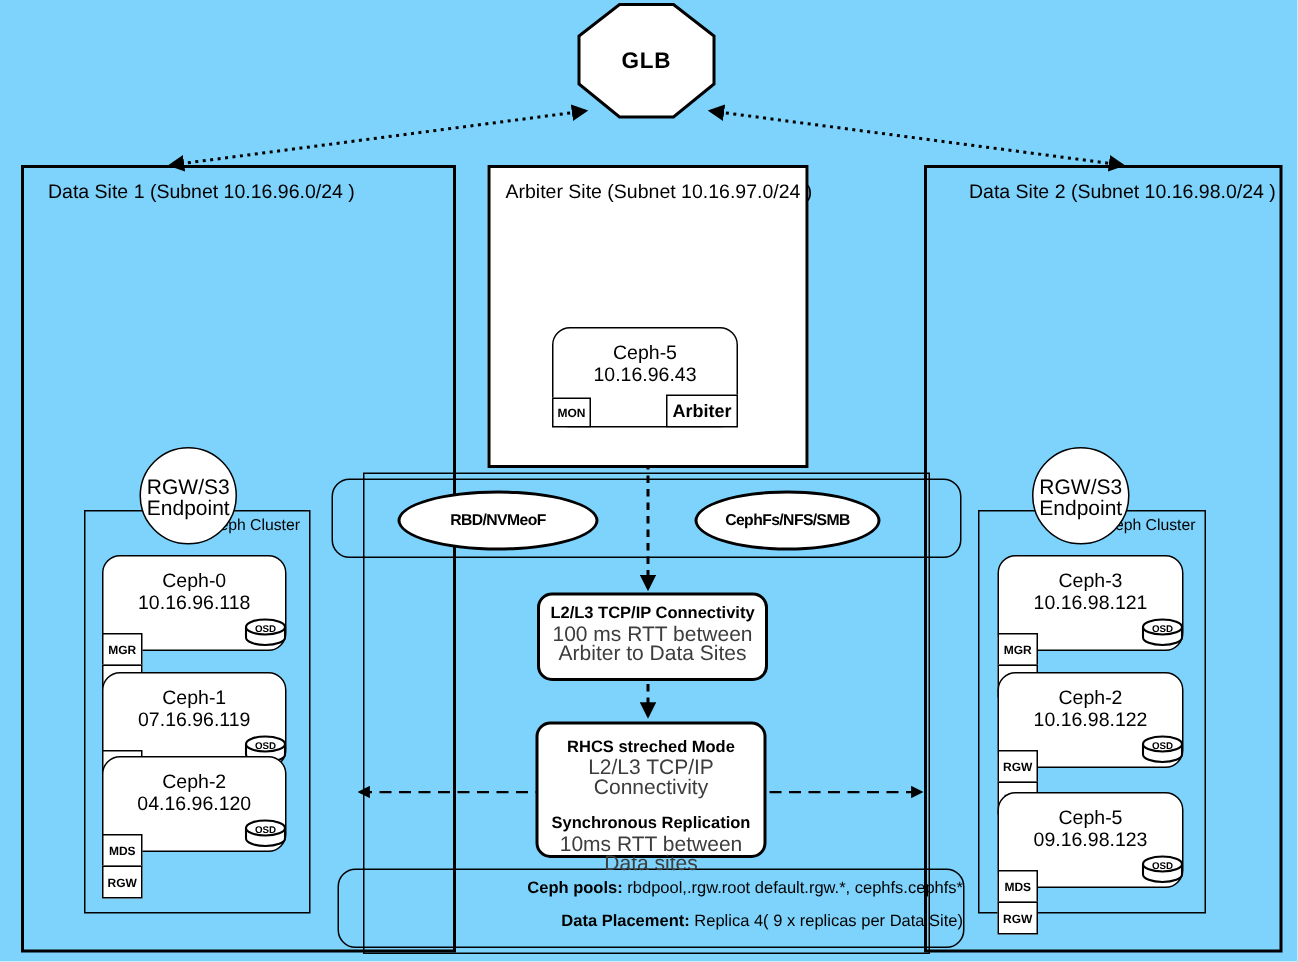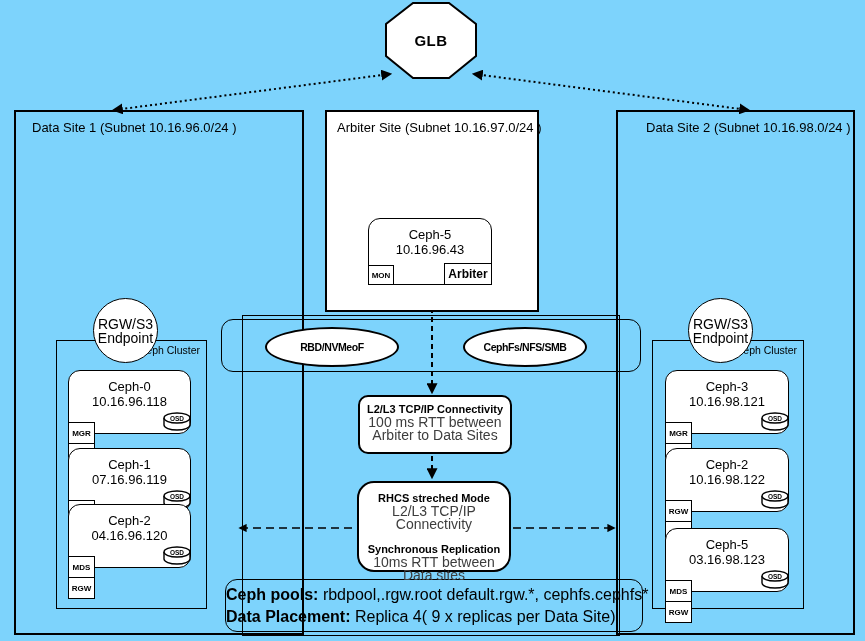--- a/index.html
+++ b/index.html
@@ -33,21 +33,21 @@
   .role-badge{position:absolute;right:-1px;bottom:-1px;width:46px;height:20px;border:1.5px solid #000;
               background:#fff;font-size:12px;font-weight:bold;display:flex;align-items:center;justify-content:center;}
   .osd{position:absolute;right:-3px;bottom:1px;z-index:6;}
   .osd text{font-size:6.5px;font-weight:bold;font-family:"Liberation Sans",sans-serif;}
   
   .info-box{border:2px solid #000;border-radius:10px;background:#fff;z-index:5;text-align:center;}
   .ib-title{font-weight:bold;font-size:11px;line-height:14px;}
   .ib-text{font-size:14px;line-height:13px;color:#3d3d3d;}
   .gap{height:11px;}
   
-  .footer-line{position:absolute;width:100%;text-align:left;font-size:16px;z-index:4;white-space:nowrap;}
+  .footer-line{position:absolute;width:100%;text-align:right;font-size:11px;z-index:4;white-space:nowrap;}
   .footer-line .b{font-weight:bold;}
   
   .glb-label{z-index:4;display:flex;align-items:center;justify-content:center;
              font-weight:bold;font-size:15px;letter-spacing:0.5px;}
   svg.connectors{position:absolute;left:0;top:0;z-index:1;}
 </style>
 </head>
 <body>
 
 <div id="canvas">
@@ -97,21 +97,21 @@
     <div class="node-ip">10.16.96.43</div>
     <div class="badge bl">MON</div>
     <div class="role-badge">Arbiter</div>
   </div>
 
   <div class="abs info-box" style="left:358px;top:395px;width:150px;height:50px;padding-top:5px;">
     <div class="ib-title">L2/L3 TCP/IP Connectivity</div>
     <div class="ib-text" style="width:138px;margin:0 auto;">100 ms RTT between Arbiter to Data Sites</div>
   </div>
 
-  <div class="abs info-box" style="left:357px;top:481px;width:150px;height:79px;padding-top:8px;border-radius:17px;">
+  <div class="abs info-box" style="left:357px;top:481px;width:150px;height:79px;padding-top:8px;">
     <div class="ib-title">RHCS streched Mode</div>
     <div class="ib-text">L2/L3 TCP/IP Connectivity</div>
     <div class="gap"></div>
     <div class="ib-title">Synchronous Replication</div>
     <div class="ib-text">10ms RTT between Data sites</div>
   </div>
 
   <div class="abs banner" style="left:225px;top:579px;width:416px;height:51px;">
     <div class="footer-line" style="top:6px;">
       <span class="b">Ceph pools:</span><span> rbdpool,.rgw.root default.rgw.*, cephfs.cephfs*</span>
@@ -192,21 +192,21 @@
     <div class="badge b2">MON</div>
     <svg class="osd" width="32" height="21" viewBox="0 0 32 21">
       <path d="M3 7 v7 a13 5 0 0 0 26 0 v-7" fill="#fff" stroke="#000" stroke-width="1.4"></path>
       <ellipse cx="16" cy="7" rx="13" ry="5" fill="#fff" stroke="#000" stroke-width="1.4"></ellipse>
       <text x="16" y="10" text-anchor="middle">OSD</text>
     </svg>
   </div>
 
   <div class="abs node" style="left:665px;top:528px;width:122px;height:62px;">
     <div class="node-name">Ceph-5</div>
-    <div class="node-ip">03.16.98.123</div>
+    <div class="node-ip">09.16.98.123</div>
     <div class="badge b1">MDS</div>
     <div class="badge b2">RGW</div>
     <svg class="osd" width="32" height="21" viewBox="0 0 32 21">
       <path d="M3 7 v7 a13 5 0 0 0 26 0 v-7" fill="#fff" stroke="#000" stroke-width="1.4"></path>
       <ellipse cx="16" cy="7" rx="13" ry="5" fill="#fff" stroke="#000" stroke-width="1.4"></ellipse>
       <text x="16" y="10" text-anchor="middle">OSD</text>
     </svg>
   </div>
 
 </div>

